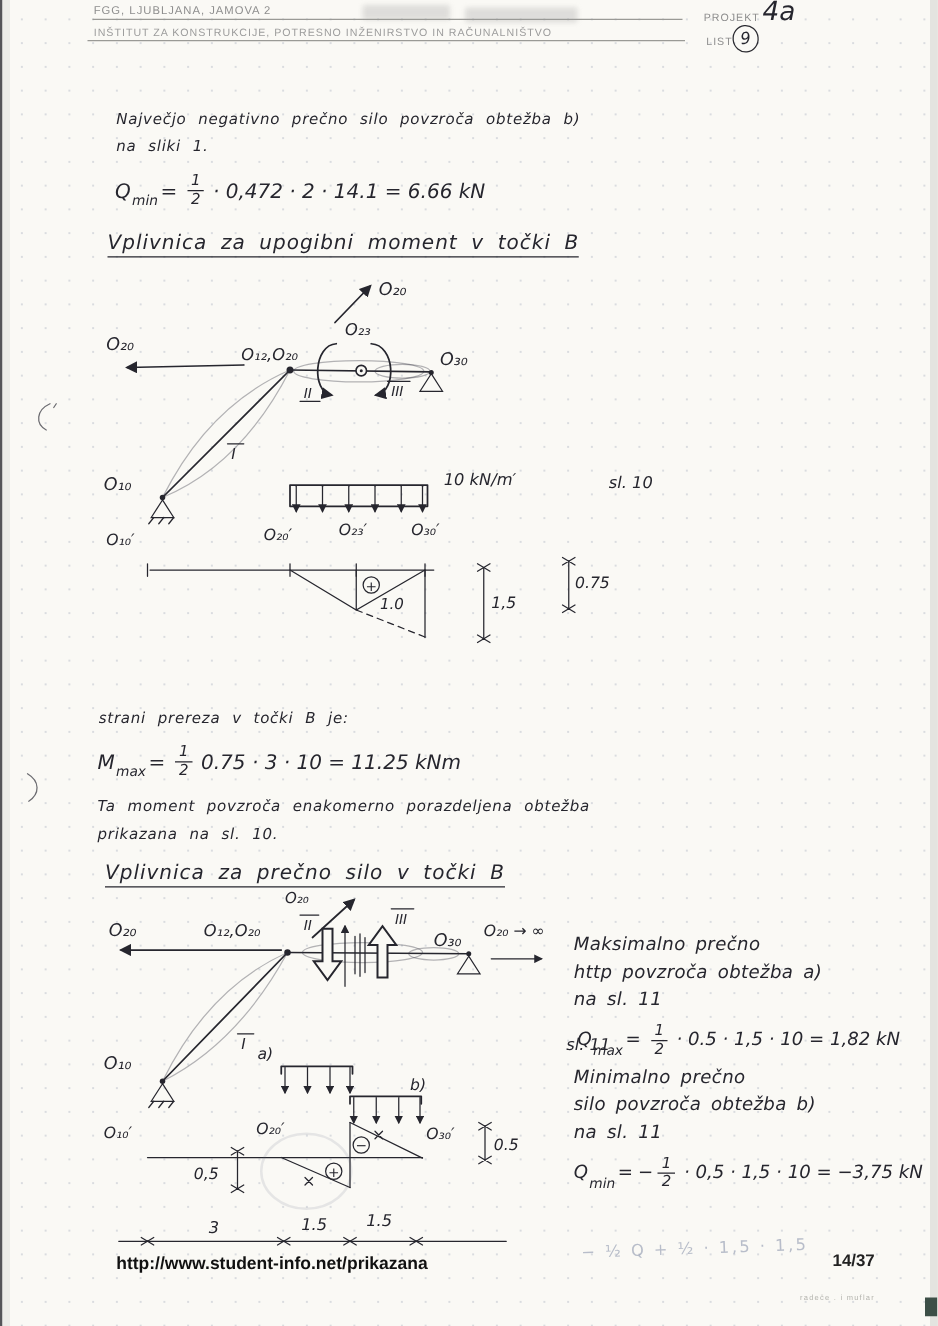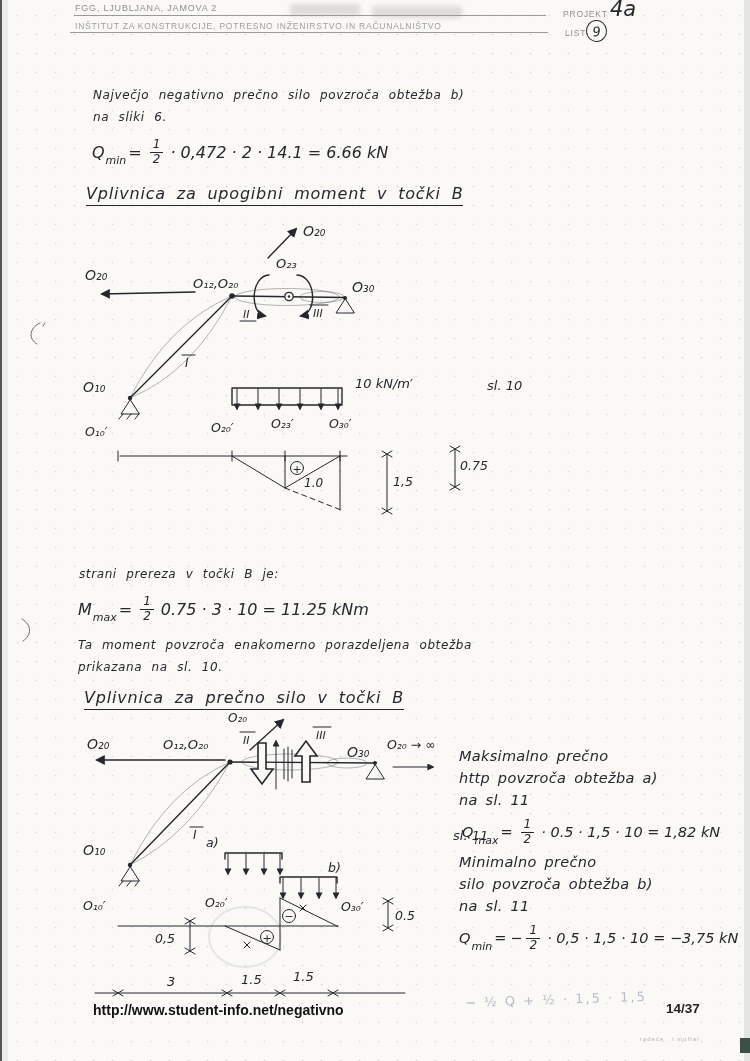--- a/index.html
+++ b/index.html
@@ -66,21 +66,21 @@
 
   <svg class="abs" style="left:24px;top:320px;" width="24" height="28">
     <path d="M16,3 C5,8 4,19 13,24" class="ink-thin" style="stroke:#6b6b70"></path>
     <path d="M19,6 l2,-3" class="ink-thin" style="stroke:#6b6b70"></path>
   </svg>
   <svg class="abs" style="left:14px;top:616px;" width="24" height="28">
     <path d="M8,3 C18,9 18,19 9,25" class="ink-thin" style="stroke:#6b6b70"></path>
   </svg>
 
   <div class="abs hw line1" style="left:93px;top:88px;">Največjo negativno prečno silo povzroča obtežba b)</div>
-  <div class="abs hw line1" style="left:93px;top:110px;">na sliki 6.</div>
+  <div class="abs hw line1" style="left:93px;top:110px;">na sliki 1.</div>
 
   <div class="abs hw eq" style="left:92px;top:138px;">
     <span>Q</span>
       <span class="sub">min</span>
     <span>=</span>
     <span class="sign"></span>
     <span class="frac">
         <span class="num">1</span>
         <span>2</span>
       </span>
@@ -298,17 +298,17 @@
     <span>=</span>
     <span class="sign">−</span>
     <span class="frac">
         <span class="num">1</span>
         <span>2</span>
       </span>
     <span class="rhs">· 0,5 · 1,5 · 10 = −3,75 kN</span>
   </div>
 
   <div class="abs pencil-note" style="left:465px;top:992px;">− ½ Q + ½ · 1,5 · 1,5</div>
-  <div class="abs footer-url" style="left:93px;top:1002px;">http://www.student-info.net/negativno</div>
+  <div class="abs footer-url" style="left:93px;top:1002px;">http://www.student-info.net/prikazana</div>
   <div class="abs pageno" style="left:666px;top:1001px;">14/37</div>
   <div class="abs microtext" style="left:640px;top:1036px;">radeče . i muflar</div>
 
 </div>
 
 </body></html>

